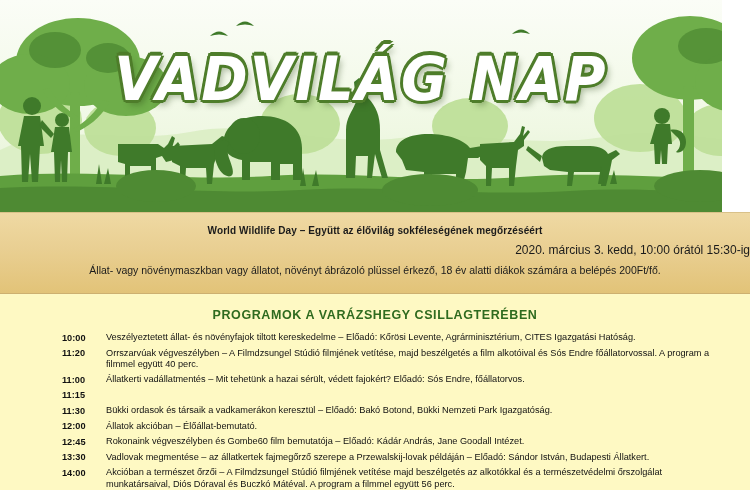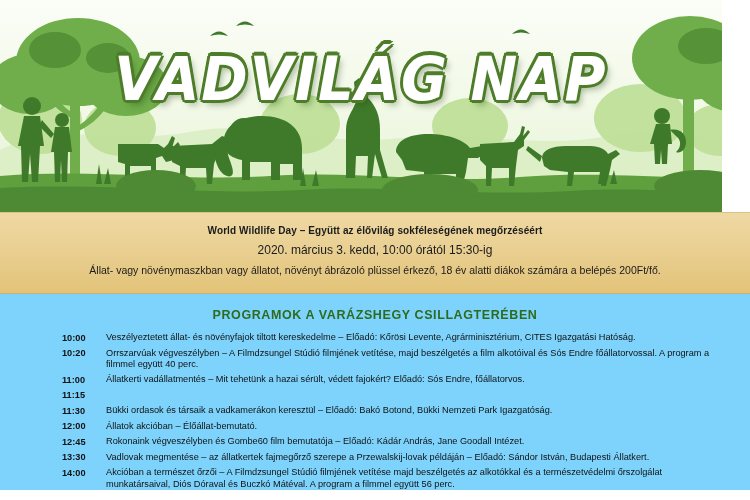--- a/index.html
+++ b/index.html
@@ -65,37 +65,37 @@
     padding-top: 12px;
   }
   .band .headline {
     text-align: center;
     font-size: 10px;
     font-weight: bold;
     color: #1b1b1b;
     letter-spacing: .1px;
   }
   .band .subline {
-    text-align: center;
+    text-align: right;
     font-size: 12px;
     color: #1b1b1b;
     margin-top: 7px;
   }
   .band .noteline {
     text-align: center;
     font-size: 10.5px;
     color: #1b1b1b;
     margin-top: 7px;
   }
 
   
   .program {
     position: relative;
     width: 750px;
-    background: #7dd3fc;
+    background: #fef9c3;
     padding-top: 14px;
     box-sizing: border-box;
   }
   .program-title {
     text-align: center;
     font-size: 12.5px;
     font-weight: bold;
     color: #2f6b1f;
     letter-spacing: .6px;
     margin-bottom: 10px;
@@ -253,21 +253,21 @@
   </div>
 
   <div class="program">
     <div class="program-title">PROGRAMOK A VARÁZSHEGY CSILLAGTERÉBEN</div>
     <div class="rows">
       <div class="row">
         <div class="time">10:00</div>
         <div class="desc">Veszélyeztetett állat- és növényfajok tiltott kereskedelme – Előadó: Kőrösi Levente, Agrárminisztérium, CITES Igazgatási Hatóság.</div>
       </div>
       <div class="row">
-        <div class="time">10:20</div>
+        <div class="time">11:20</div>
         <div class="desc">Orrszarvúak végveszélyben – A Filmdzsungel Stúdió filmjének vetítése, majd beszélgetés a film alkotóival és Sós Endre főállatorvossal. A program a filmmel együtt 40 perc.</div>
       </div>
       <div class="row">
         <div class="time">11:00</div>
         <div class="desc">Állatkerti vadállatmentés – Mit tehetünk a hazai sérült, védett fajokért? Előadó: Sós Endre, főállatorvos.</div>
       </div>
       <div class="row">
         <div class="time">11:15</div>
       </div>
       <div class="row">

